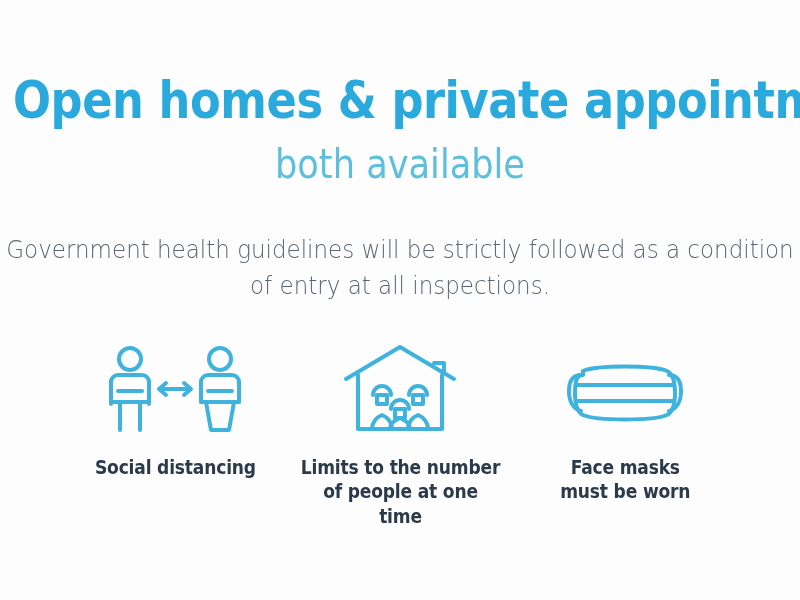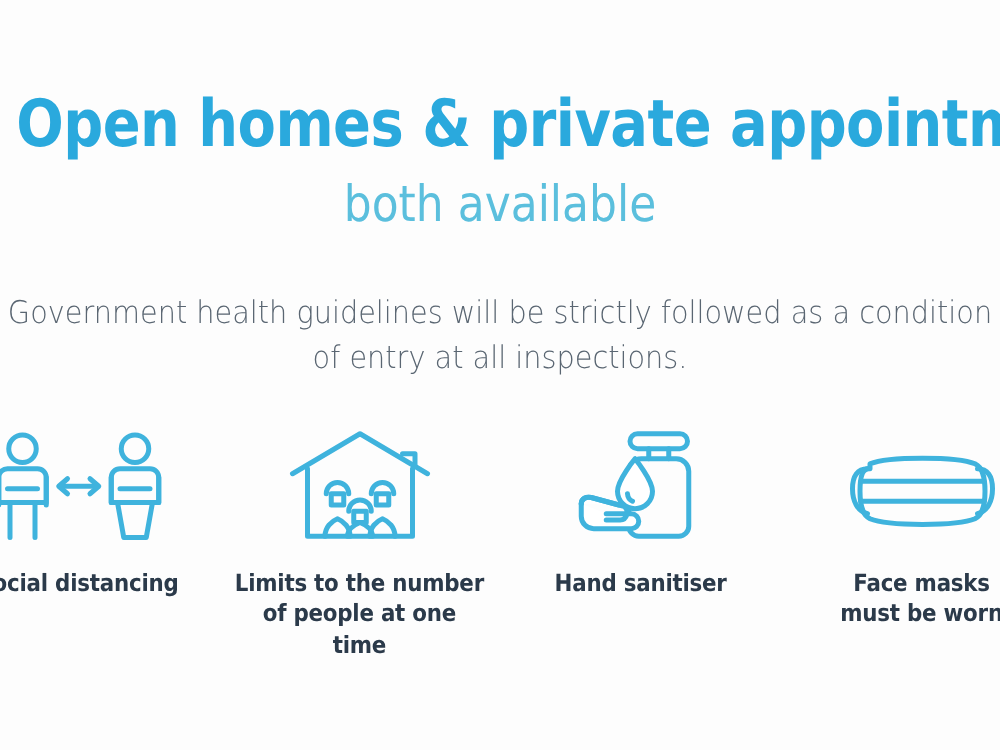--- a/index.html
+++ b/index.html
@@ -162,41 +162,20 @@
               <path d="M67 52a9 9 0 0 1 18 0"></path>
               <path d="M71 52h10v9H71z"></path>
               <path d="M66 86c0-7 5-12 10-14 5 2 10 7 10 14"></path>
             </g>
           </svg>
         </div>
         <div class="icon-caption">Limits to the number
 of people at one time</div>
       </div>
 
-      <div class="icon-cell">
-        <div class="icon-art">
-          <svg width="104" height="90" viewBox="0 0 104 90">
-            <g fill="none" stroke="#3fb3dd" stroke-width="4" stroke-linecap="round" stroke-linejoin="round">
-
-              <path d="M49 4h34a6 6 0 0 1 0 12H49a6 6 0 0 1 0-12z"></path>
-              <path d="M58 16v8M74 16v8"></path>
-
-              <path d="M52 24h28a10 10 0 0 1 10 10v44a8 8 0 0 1-8 8H50a8 8 0 0 1-8-8V34a10 10 0 0 1 10-10z"></path>
-
-              <path d="M47 24c0 0-14 17-14 26a14 14 0 0 0 28 0c0-9-14-26-14-26z" fill="#ffffff"></path>
-              <path d="M41 52a7 7 0 0 0 4 6"></path>
-
-              <path d="M4 60c0-4 4-6 8-5l22 6" fill="#ffffff"></path>
-              <path d="M4 60v10a10 10 0 0 0 10 10h30a6 6 0 0 0 0-12H24" fill="#ffffff"></path>
-              <path d="M4 60c0-4 4-6 8-5l26 7a6 6 0 0 1-3 11H24"></path>
-            </g>
-          </svg>
-        </div>
-        <div class="icon-caption">Hand sanitiser</div>
-      </div>
 
       <div class="icon-cell">
         <div class="icon-art">
           <svg width="128" height="80" viewBox="0 0 128 80">
             <g fill="none" stroke="#3fb3dd" stroke-width="4" stroke-linecap="round" stroke-linejoin="round">
 
               <path d="M20 22c-8 0-12 6-12 16s4 18 12 20"></path>
               <path d="M108 22c8 0 12 6 12 16s-4 18-12 20"></path>
 
               <path d="M22 18c14-6 70-6 84 0 6 3 8 10 8 22s-2 19-8 22c-14 6-70 6-84 0-6-3-8-10-8-22s2-19 8-18z"></path>

